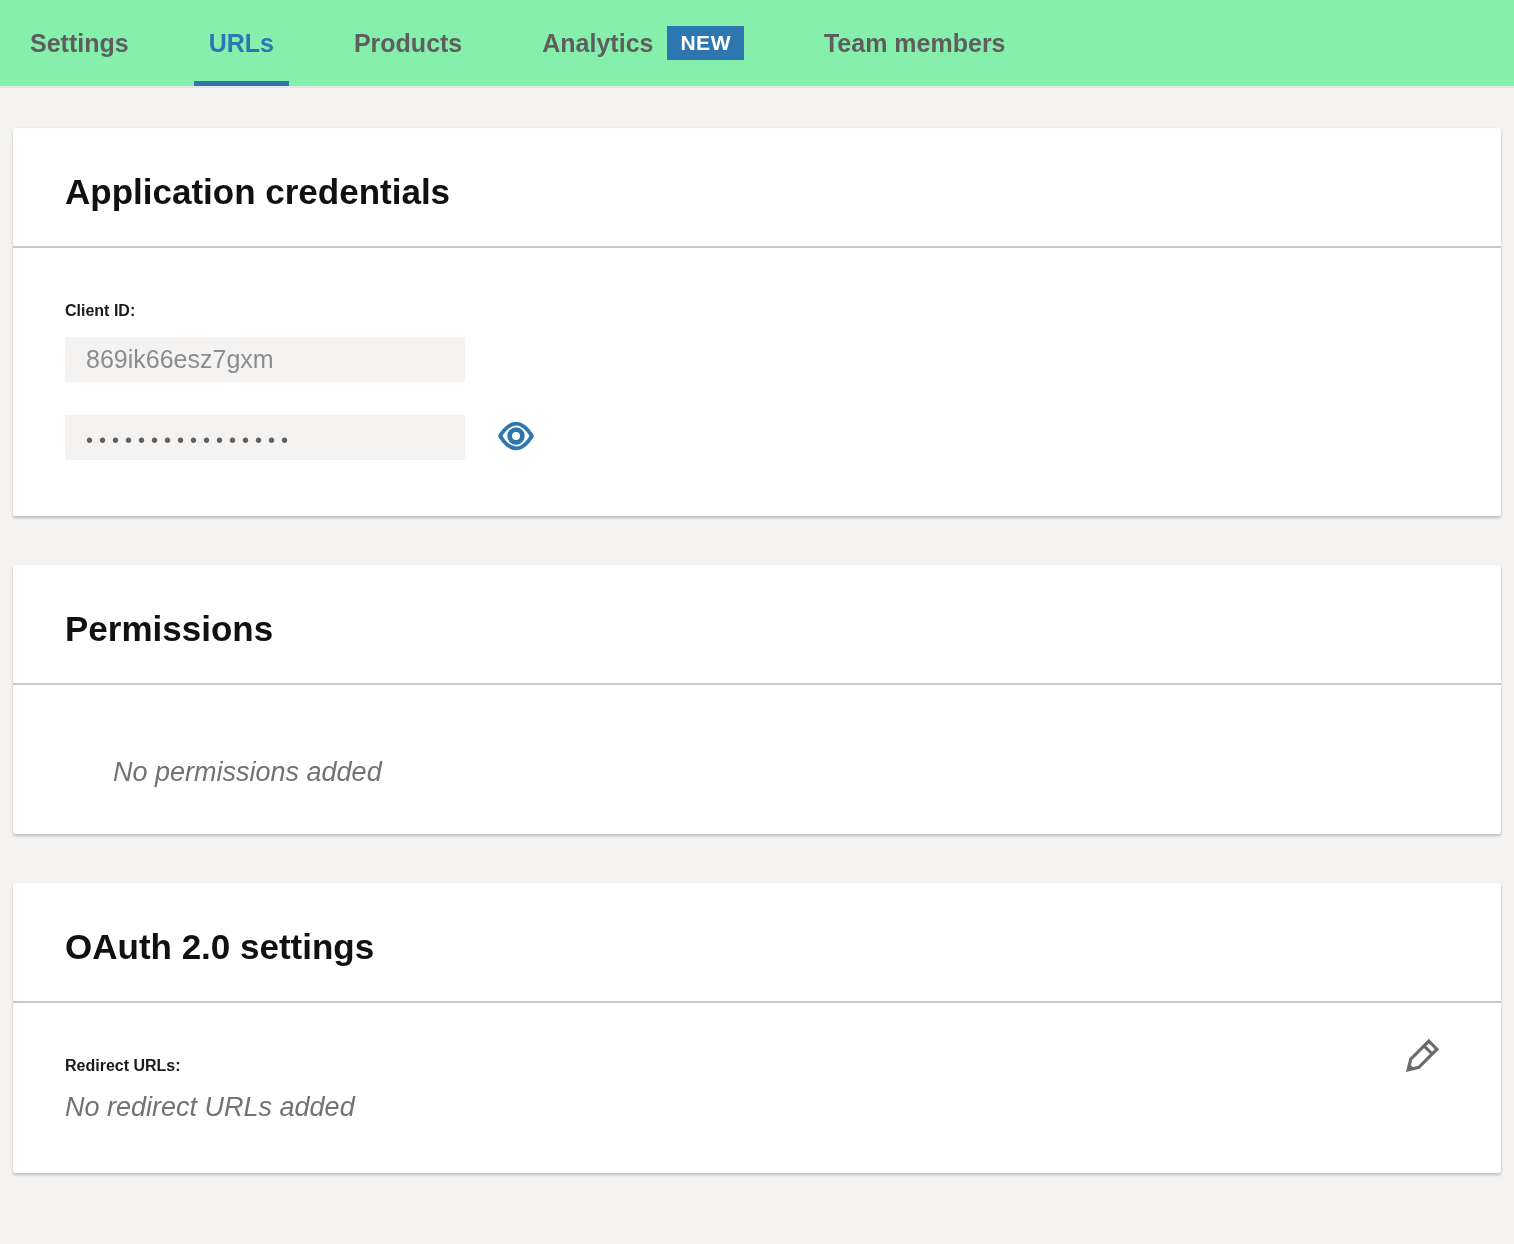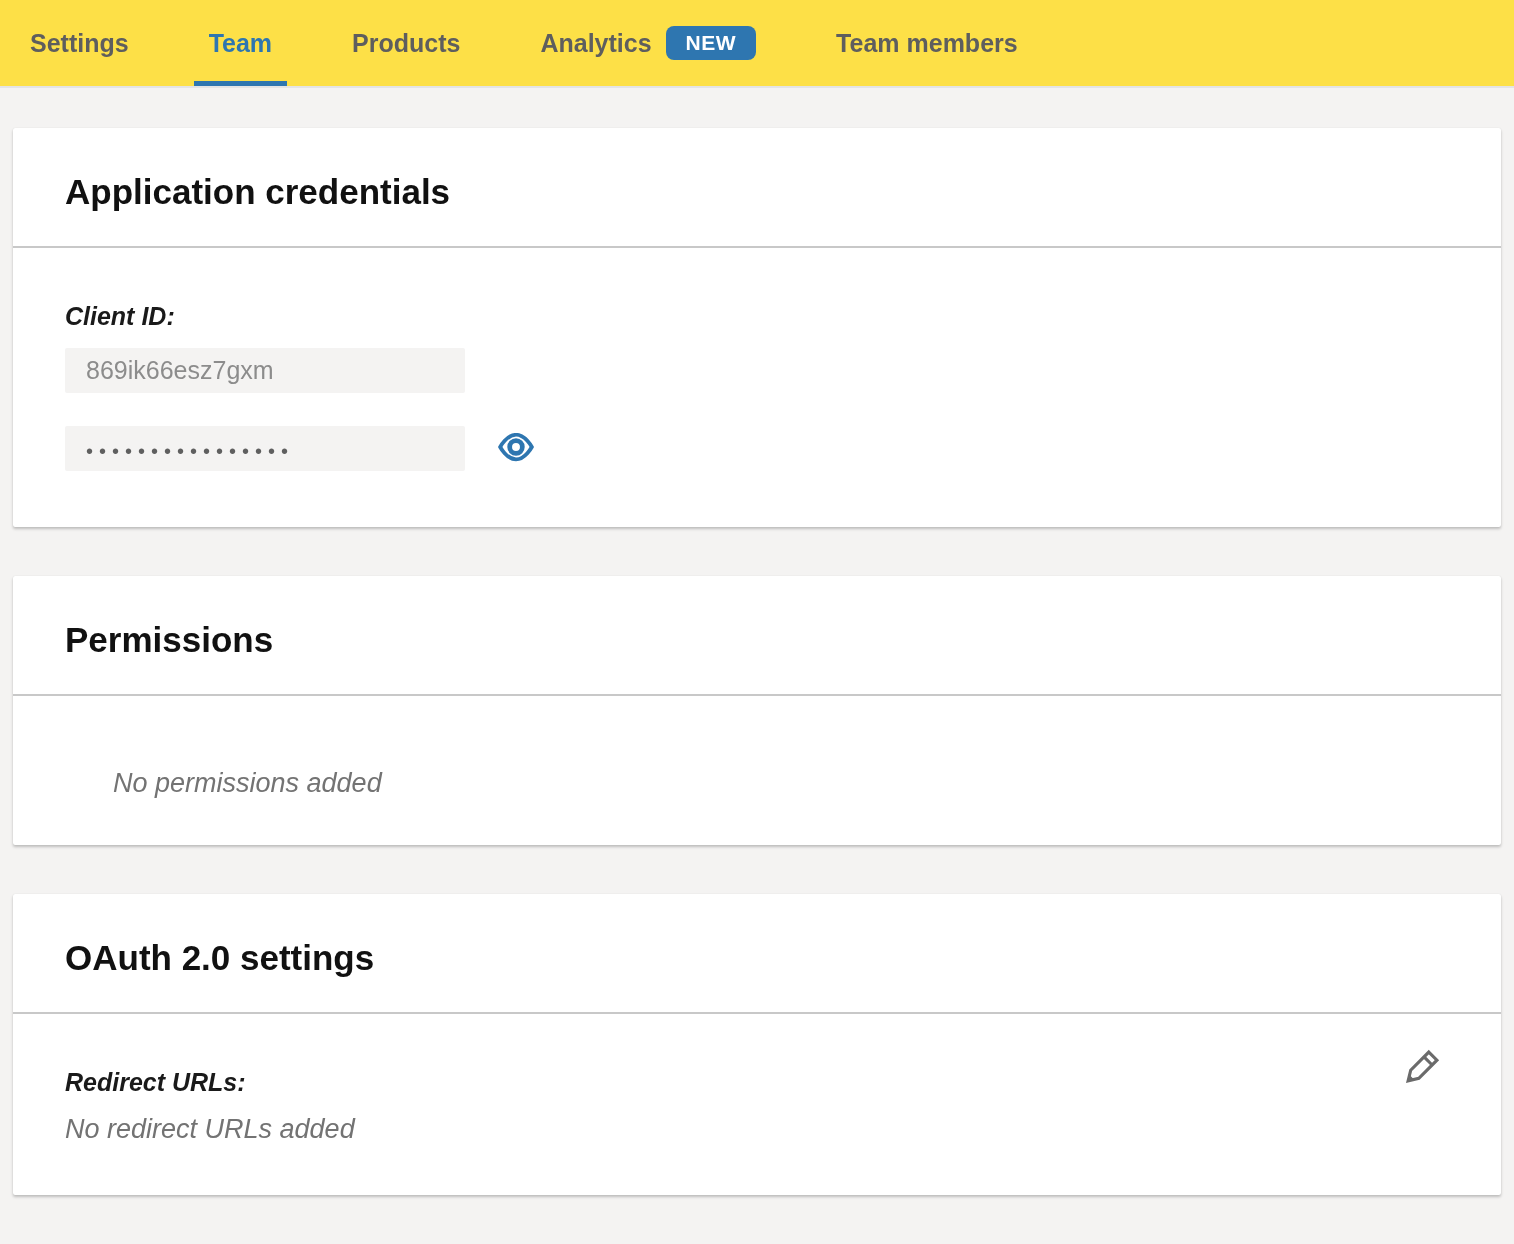--- a/index.html
+++ b/index.html
@@ -6,21 +6,21 @@
   html, body { width: 1514px; height: 1244px; }
   body {
     font-family: "Liberation Sans", sans-serif;
     background: #f4f3f2;
     overflow: hidden;
   }
 
   
   .tabbar {
     height: 88px;
-    background: #fde047;
+    background: #86efac;
     border-bottom: 2px solid #e4e4e4;
     display: flex;
     align-items: stretch;
     gap: 50px;
     padding-left: 15px;
   }
   .tab {
     display: flex;
     align-items: center;
     gap: 14px;
@@ -34,22 +34,22 @@
   }
   .tab.active {
     color: #2e76b0;
     border-bottom-color: #2e76b0;
   }
   .badge {
     background: #2e76b0;
     color: #ffffff;
     font-size: 21px;
     font-weight: 700;
-    padding: 5px 20px;
-    border-radius: 8px;
+    padding: 5px 13px;
+    border-radius: 0;
     letter-spacing: 0.5px;
   }
 
   
   .content { padding: 40px 13px 0 13px; }
   .card {
     background: #ffffff;
     border-radius: 2px;
     box-shadow: 0 2px 3px rgba(0,0,0,0.22), 0 0 1px rgba(0,0,0,0.12);
     margin-bottom: 49px;
@@ -59,25 +59,24 @@
     border-bottom: 2px solid #c8c8c8;
   }
   .card-title {
     font-size: 35px;
     font-weight: 700;
     color: #111111;
   }
   .card-body { padding: 54px 52px 56px 52px; position: relative; }
 
   .field-label {
-    font-size: 25px;
+    font-size: 16px;
     font-weight: 700;
     color: #1a1a1a;
     margin-bottom: 17px;
-    font-style: italic;
   }
   .field-box {
     width: 400px;
     height: 45px;
     background: #f4f3f2;
     border-radius: 2px;
     display: flex;
     align-items: center;
     padding-left: 21px;
     font-size: 25px;
@@ -120,21 +119,21 @@
   }
 </style>
 </head>
 <body>
 
 <nav class="tabbar">
   <div class="tab">
     <span>Settings</span>
   </div>
   <div class="tab active">
-    <span>Team</span>
+    <span>URLs</span>
   </div>
   <div class="tab">
     <span>Products</span>
   </div>
   <div class="tab">
     <span>Analytics</span>
     <span class="badge">NEW</span>
   </div>
   <div class="tab">
     <span>Team members</span>

